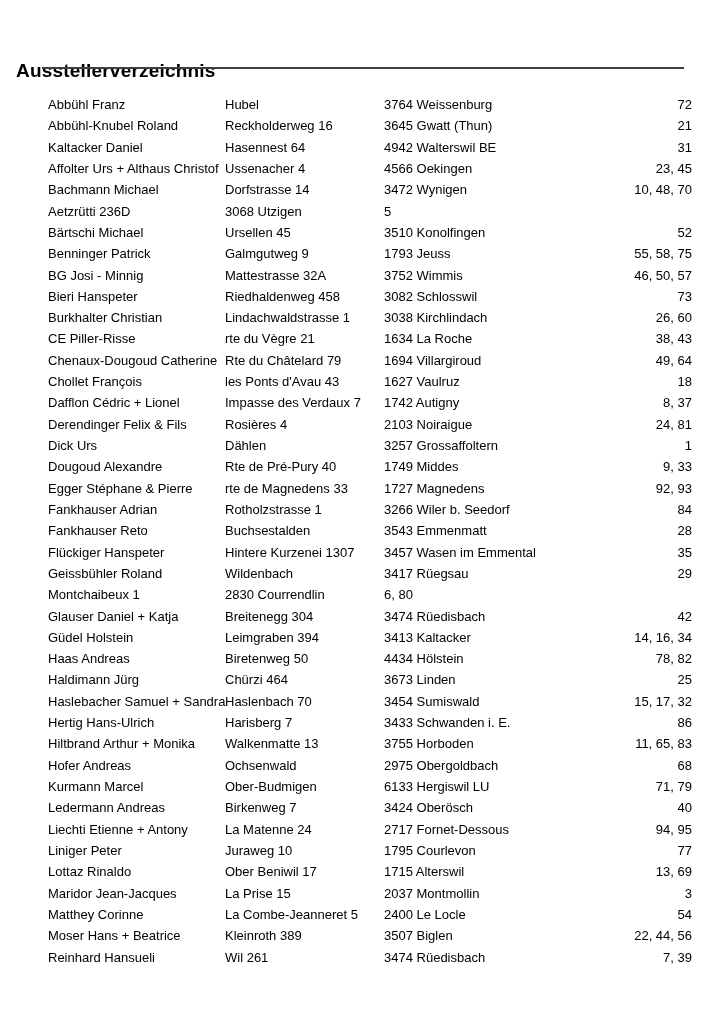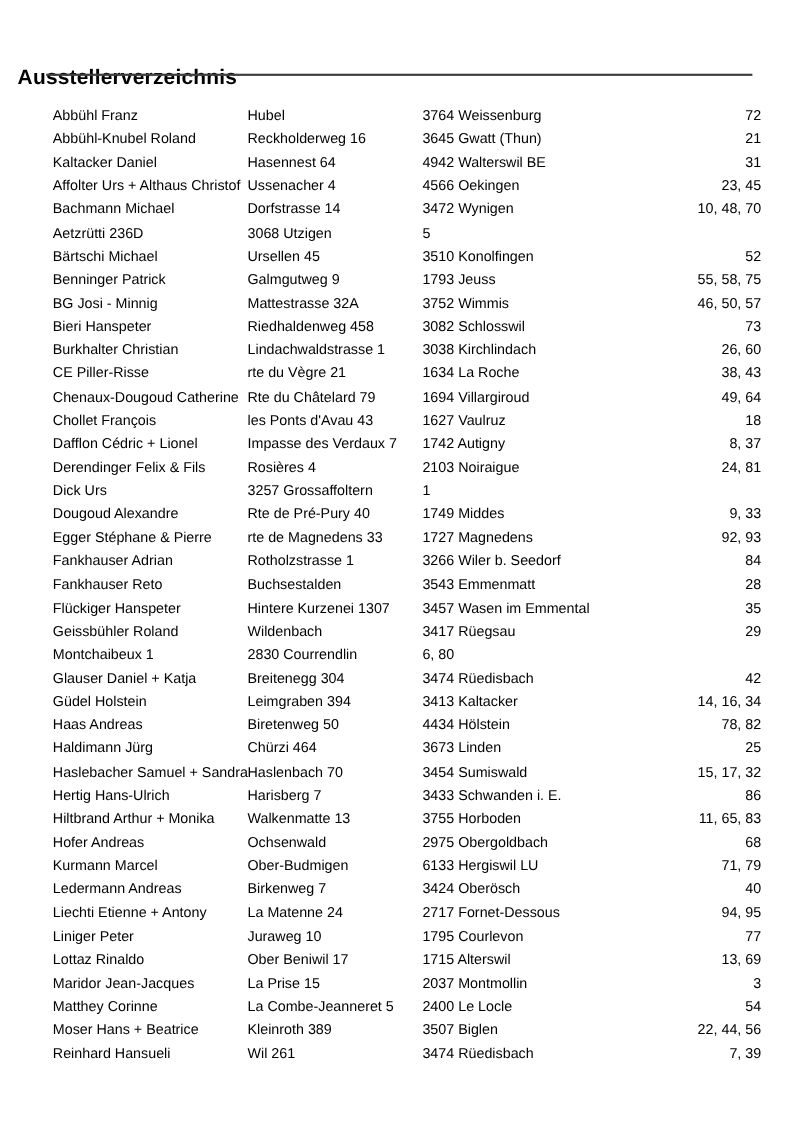--- a/index.html
+++ b/index.html
@@ -167,20 +167,21 @@
 
   <div class="row">
     <span class="cell name">Derendinger Felix &amp; Fils</span>
     <span class="cell addr">Rosières 4</span>
     <span class="cell city">2103 Noiraigue</span>
     <span class="cell pages">24, 81</span>
   </div>
 
   <div class="row">
     <span class="cell name">Dick Urs</span>
+    <span class="cell addr">Dählen</span>
     <span class="cell city">3257 Grossaffoltern</span>
     <span class="cell pages">1</span>
   </div>
 
   <div class="row">
     <span class="cell name">Dougoud Alexandre</span>
     <span class="cell addr">Rte de Pré-Pury 40</span>
     <span class="cell city">1749 Middes</span>
     <span class="cell pages">9, 33</span>
   </div>

